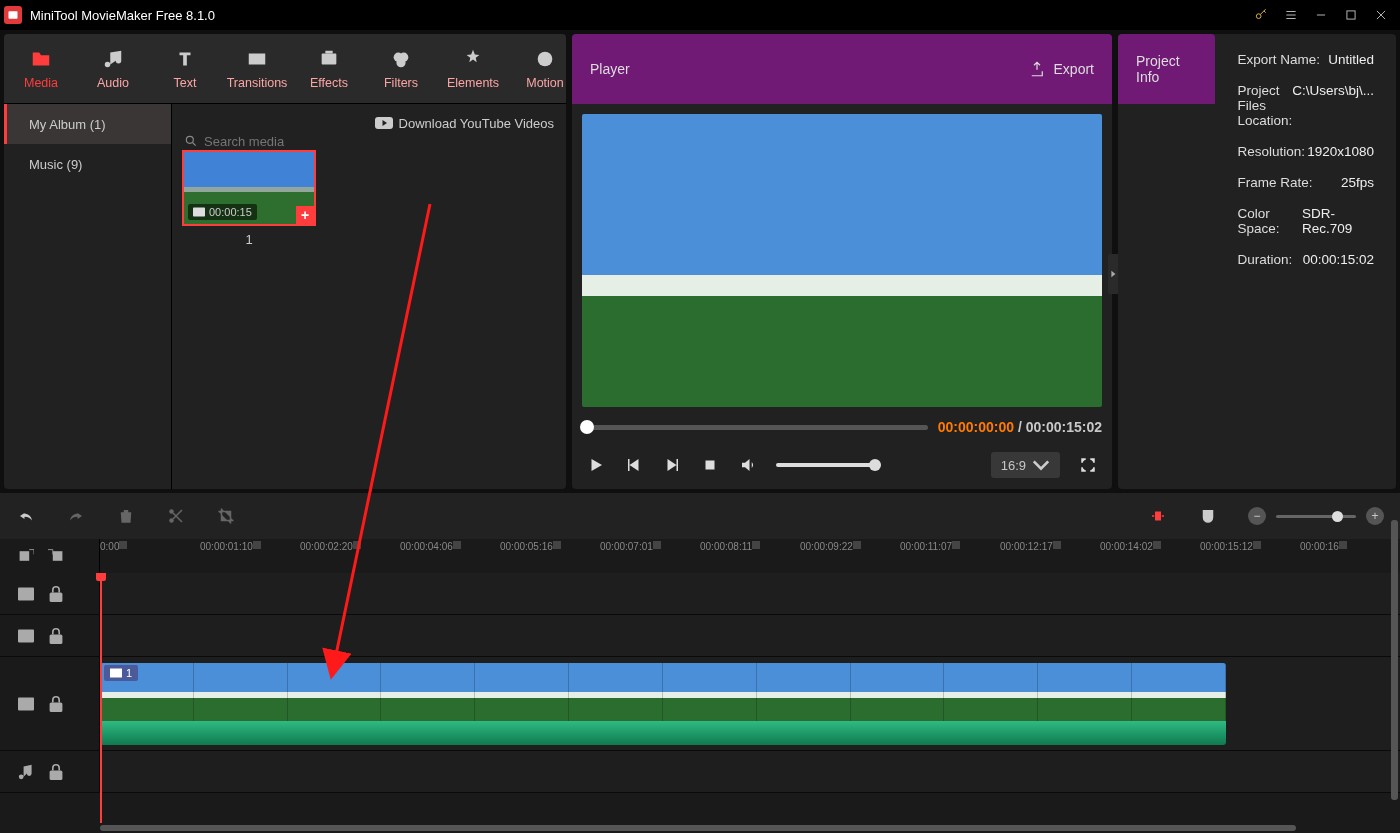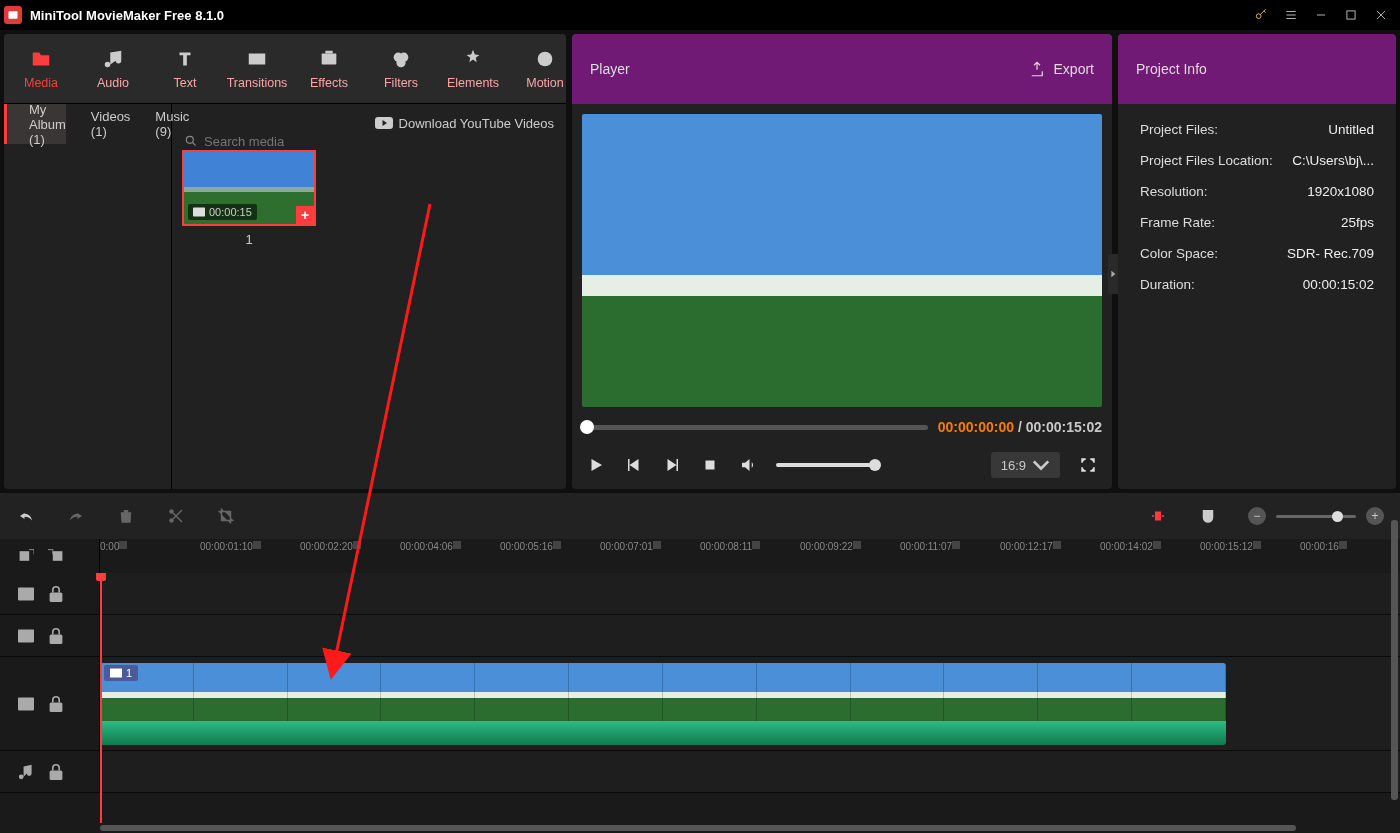--- a/index.html
+++ b/index.html
@@ -3,41 +3,41 @@
 <meta charset="utf-8">
 <style>
 * { margin:0; padding:0; box-sizing:border-box; font-family: -apple-system, "Segoe UI", Arial, sans-serif; user-select:none; }
 html, body { width:1400px; height:833px; background:#000; color:#c8c8c8; overflow:hidden; }
 .root { width:1400px; height:833px; background:#0f0f0f; display:flex; flex-direction:column; }
 
 
 .titlebar { height:30px; background:#000; display:flex; align-items:center; padding:0 4px; }
 .titlebar .logo { width:18px; height:18px; background:#e03a3a; border-radius:3px; margin-right:8px; display:flex; align-items:center; justify-content:center; }
 .titlebar .logo svg { width:12px; height:12px; }
-.titlebar .title { font-size:13px; font-weight:700; color:#fff; }
+.titlebar .title { font-size:13px; font-weight:400; color:#fff; }
 .titlebar .spacer { flex:1; }
 .titlebar .tbtn { width:30px; height:28px; display:flex; align-items:center; justify-content:center; color:#ccc; cursor:pointer; }
 .titlebar .tbtn.key { color:#f5c542; }
 .titlebar .tbtn svg { width:14px; height:14px; stroke:#ccc; stroke-width:1.5; fill:none; }
 
 
 .middle { display:flex; height:463px; padding:4px; gap:6px; }
 .panel { background:#212121; border-radius:4px; }
 
 
 .media-panel { width:562px; display:flex; flex-direction:column; }
 .tabs { height:70px; display:flex; align-items:center; padding:0 12px; gap:22px; border-bottom:1px solid #000; background:#2a2a2a; border-radius:4px 4px 0 0;}
 .tab { display:flex; flex-direction:column; align-items:center; gap:6px; color:#fca5a5; cursor:pointer; font-size:12.5px; min-width:50px;}
 .tab.active { color:#ff3d3d; }
 .tab .ticon { width:22px; height:22px; display:flex; align-items:center; justify-content:center;}
 .tab svg { width:22px; height:22px; fill:#ccc; }
 .tab.active svg { fill:#ff3d3d; }
 
 .media-body { flex:1; display:flex; }
-.media-side { width:168px; border-right:1px solid #000; display:flex; flex-direction:row; padding-top:0; }
+.media-side { width:168px; border-right:1px solid #000; display:flex; flex-direction:column; padding-top:0; }
 .side-item { height:40px; display:flex; align-items:center; padding-left:22px; font-size:13px; color:#ccc; cursor:pointer; border-left:3px solid transparent;}
 .side-item.active { background:#3a3636; border-left-color:#ff3d3d; }
 
 .media-content { flex:1; display:flex; flex-direction:column; }
 .media-toolbar { height:38px; display:flex; align-items:center; padding:0 12px; gap:10px; font-size:13px; color:#aaa; }
 .search-wrap { display:flex; align-items:center; gap:6px;margin-top:36px; }
 .search-wrap svg { width:14px; height:14px; fill:#888; }
 .search-input { background:none; border:none; outline:none; color:#ccc; font-size:13px; width:140px;}
 .mt-spacer { flex:1; }
 .ytlink { display:flex; align-items:center; gap:6px; cursor:pointer; color:#ccc;}
@@ -67,21 +67,21 @@
 .time .cur { color:#ff7a00; }
 .controls { margin-top:10px; height:40px; display:flex; align-items:center; gap:18px; padding:0 4px;justify-content:center;}
 .controls .cbtn { width:20px; height:20px; display:flex; align-items:center; justify-content:center; cursor:pointer;}
 .controls svg { width:18px; height:18px; fill:#ddd; }
 .vol-track { width:100px; height:4px; background:#ddd; border-radius:2px; position:relative;}
 .vol-thumb { position:absolute; right:-5px; top:-4px; width:12px; height:12px; background:#ddd; border-radius:50%;}
 .ctrl-spacer { flex:1;}
 .aspect-sel { display:flex; align-items:center; gap:6px; background:#383838; padding:4px 10px; border-radius:3px; font-size:13px; cursor:pointer;}
 
 
-.info-panel { flex:1; display:flex; flex-direction:column; position:relative;}
+.info-panel { flex:1; display:flex; flex-direction:row; position:relative;}
 .info-body { flex:1; padding:18px 22px; font-size:13.5px; color:#ddd;}
 .info-row { display:flex; justify-content:space-between; margin-bottom:16px;}
 .info-row .v { color:#eee; }
 .collapse-tab { position:absolute; left:-10px; top:220px; width:10px; height:40px; background:#2a2a2a; display:flex; align-items:center; justify-content:center; cursor:pointer; border-radius:2px 0 0 2px;}
 .collapse-tab svg { width:8px; height:10px; fill:#aaa;}
 
 
 .timeline { flex:1; background:#1a1a1a; display:flex; flex-direction:column; position:relative;}
 .tl-toolbar { height:46px; display:flex; align-items:center; padding:0 16px; gap:30px; background:#222;}
 .tlbtn { width:20px; height:20px; display:flex; align-items:center; justify-content:center; cursor:pointer;}
@@ -236,21 +236,20 @@
                 <circle cx="12" cy="12" r="8"></circle>
                 <circle cx="12" cy="12" r="3"></circle>
               </svg>
             </span>
             <span>Motion</span>
           </div>
       </div>
       <div class="media-body">
         <div class="media-side">
           <div class="side-item active">My Album (1)</div>
-          <div class="side-item">Videos (1)</div>
           <div class="side-item">Music (9)</div>
         </div>
         <div class="media-content">
           <div class="media-toolbar">
             <div class="search-wrap">
               <svg viewBox="0 0 24 24">
                   <circle cx="10" cy="10" r="6" fill="none" stroke="#888" stroke-width="2"></circle>
                   <path d="M15 15l5 5" stroke="#888" stroke-width="2"></path>
                 </svg>
               <input class="search-input" placeholder="Search media" style="">
@@ -350,21 +349,21 @@
       <div class="collapse-tab">
           <svg viewBox="0 0 10 12">
             <path d="M3 2l5 4-5 4z"></path>
           </svg>
         </div>
       <div class="panel-header">
           <span>Project Info</span>
         </div>
       <div class="info-body">
         <div class="info-row">
-            <span>Project Files:</span>
+            <span>Export Name:</span>
             <span class="v">Untitled</span>
           </div>
         <div class="info-row">
             <span>Project Files Location:</span>
             <span class="v">C:\Users\bj\...</span>
           </div>
         <div class="info-row">
             <span>Resolution:</span>
             <span class="v">1920x1080</span>
           </div>

